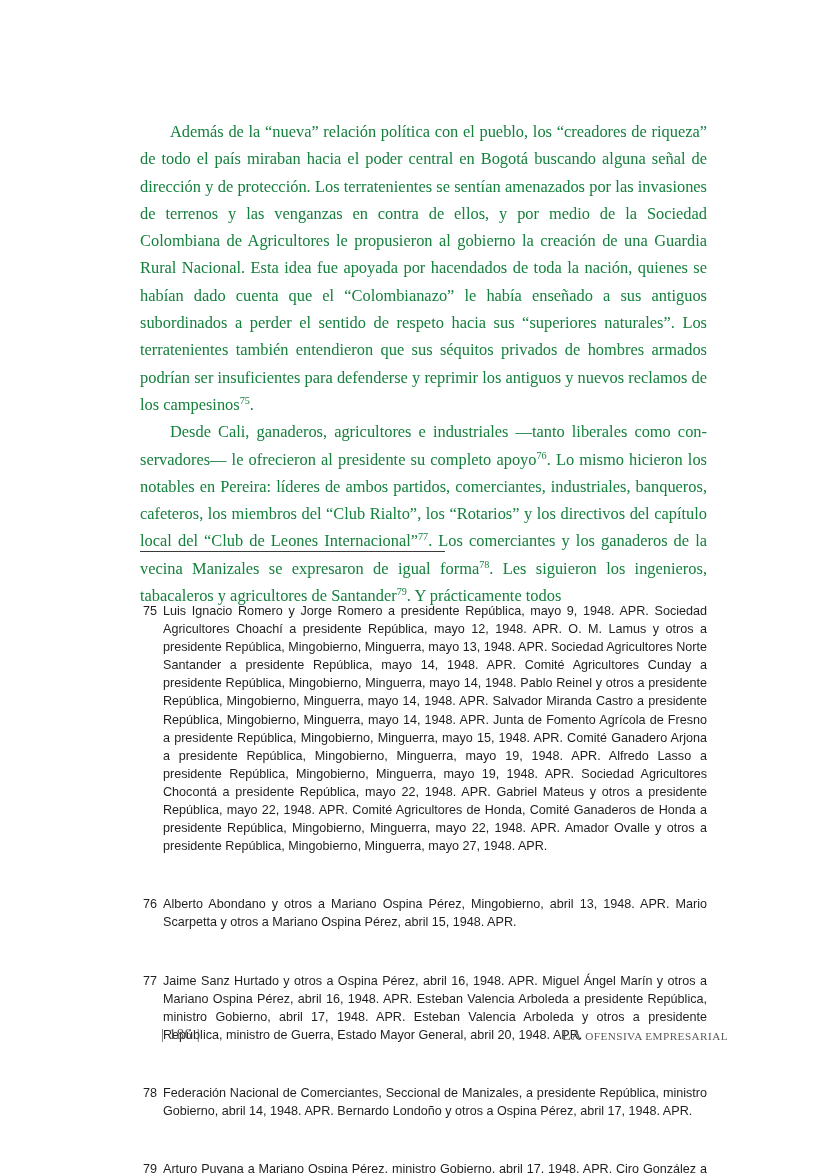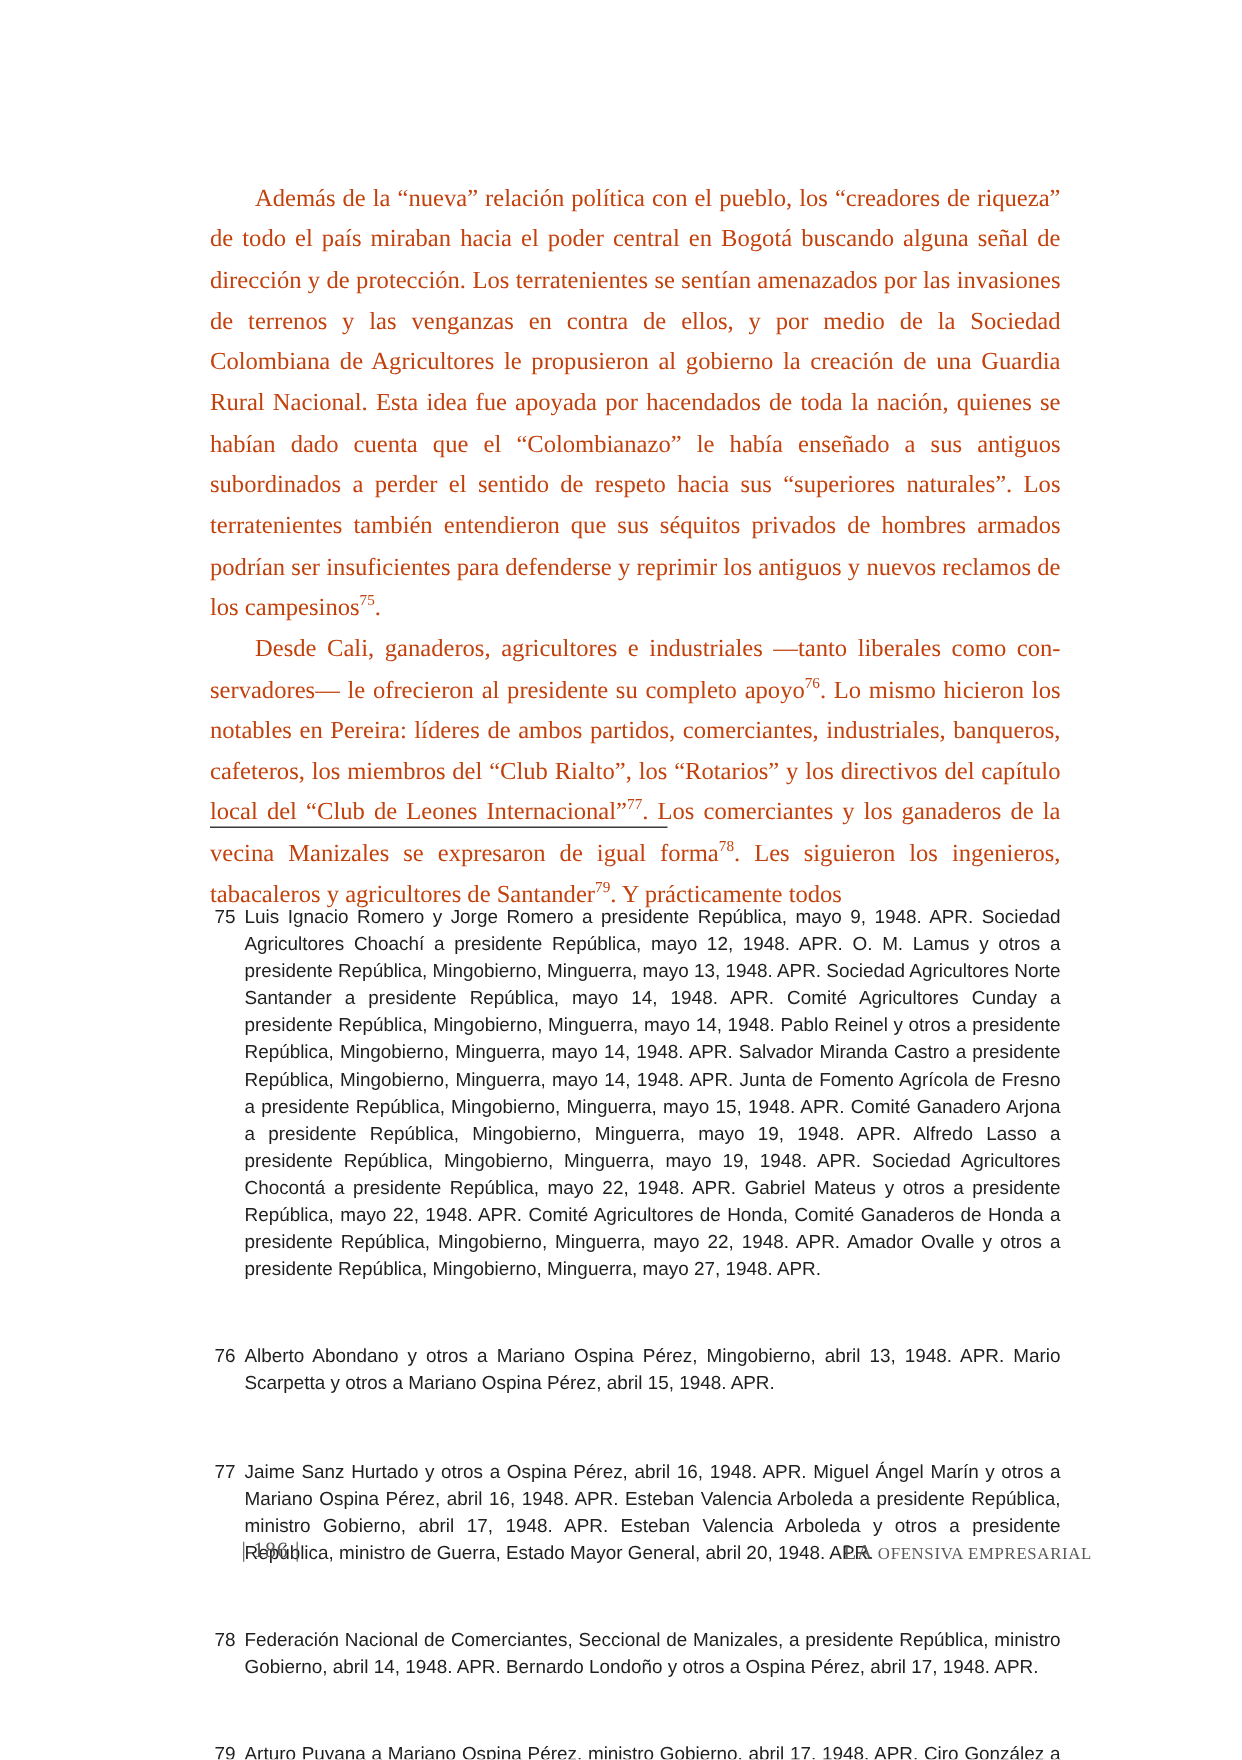--- a/index.html
+++ b/index.html
@@ -18,21 +18,21 @@
   .textblock {
     position: absolute;
     left: 140px;
     top: 118px;
     width: 567px;
   }
   .body-par {
     font-family: "Liberation Serif", "DejaVu Serif", serif;
     font-size: 16.4px;
     line-height: 27.3px;
-    color: #c2410c;
+    color: #15803d;
     text-align: justify;
     text-indent: 30px;
     margin: 0;
     hyphens: manual;
     -webkit-hyphens: manual;
   }
   .body-par + .body-par {
     margin-top: 0;
   }
   sup.fn {

